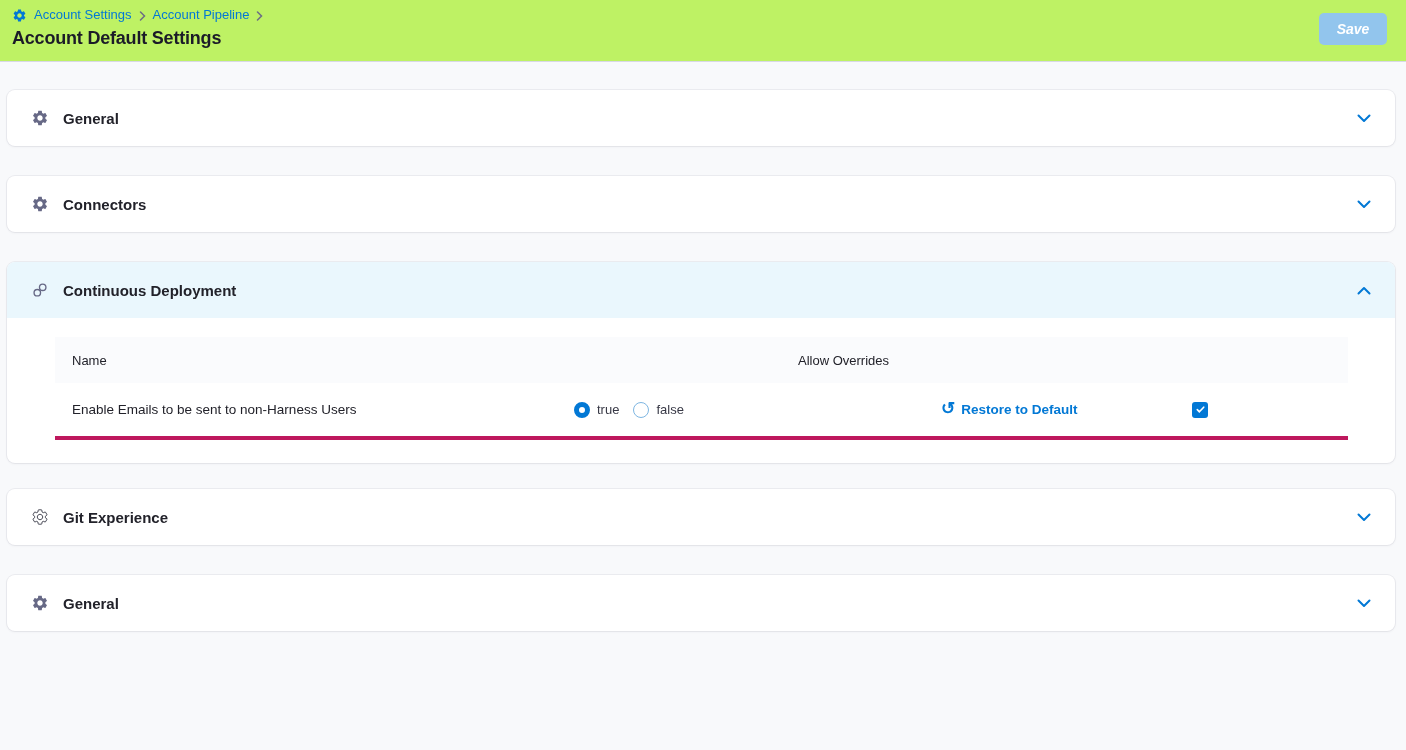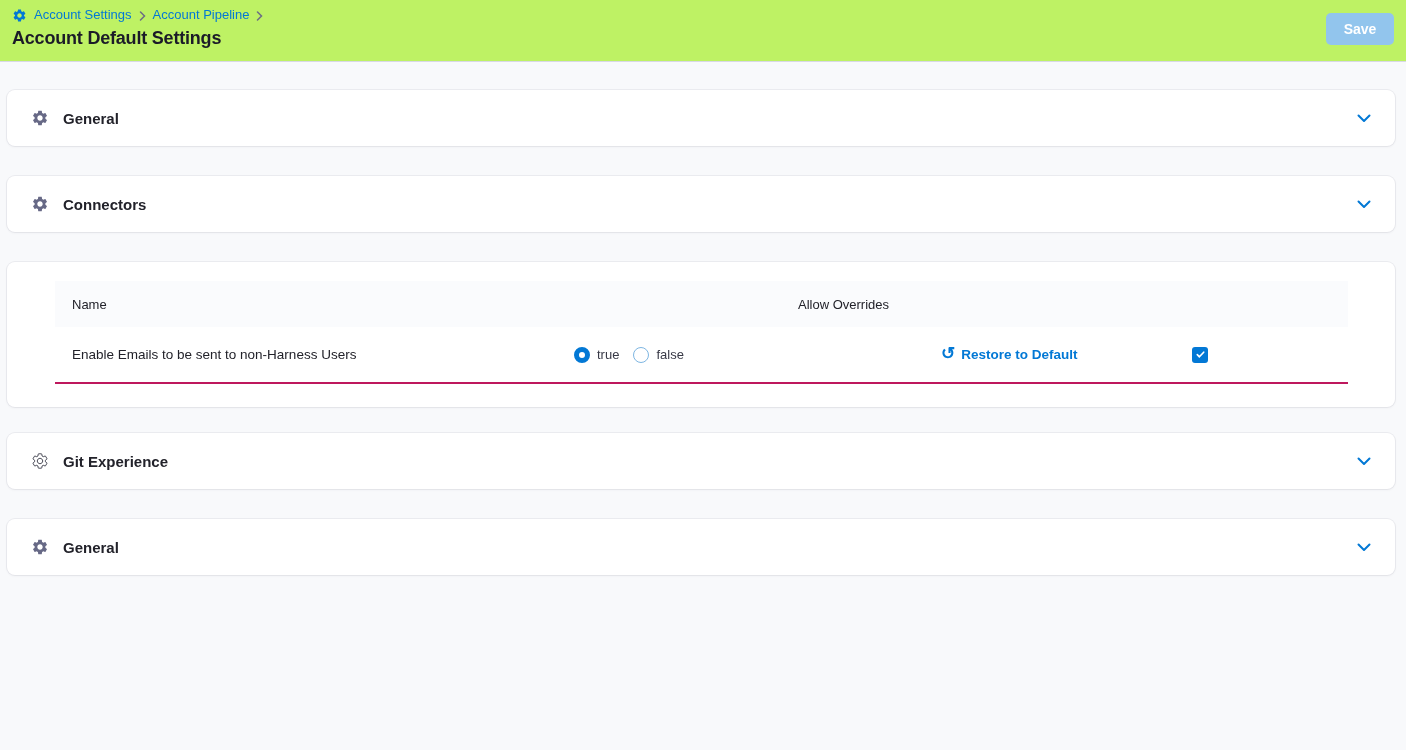--- a/index.html
+++ b/index.html
@@ -25,27 +25,27 @@
     color: #0278d5; font-size: 13px; font-weight: 500;
     text-decoration: none; cursor: pointer; line-height: 16px;
   }
   .crumb-sep { display: inline-flex; align-items: center; margin-top: 1px; }
   .page-title {
     margin-top: 5px;
     font-size: 18px; font-weight: 700; color: #1b1b28;
     letter-spacing: -0.2px;
   }
   .save-btn {
-    position: absolute; right: 12px; top: 13px;
+    position: absolute; right: 19px; top: 13px;
     min-width: 68px; height: 32px;
     background: #92c5ed; color: #ffffff;
     border: none; border-radius: 5px;
     font-family: "Liberation Sans", sans-serif;
     font-size: 14px; font-weight: 700;
-    padding: 0 16px; cursor: default;
+    padding: 0 16px; cursor: default; font-style: italic;
   }
 
   
   .content { padding: 28px 11px 0 7px; }
   .card {
     background: #ffffff;
     border-radius: 8px;
     box-shadow: 0 0 0 1px rgba(33,33,60,0.06), 0 1px 3px rgba(33,33,60,0.05);
     margin-bottom: 30px;
   }
@@ -70,21 +70,21 @@
   
   .t-header {
     display: flex; align-items: center;
     height: 46px;
     background: #fafbfd;
     font-size: 13px; color: #22222a;
   }
   .t-row {
     display: flex; align-items: center;
     height: 57px;
-    border-bottom: 2px solid #be185d;
+    border-bottom: 4px solid #be185d;
     font-size: 13.5px; color: #22222a;
   }
   .col-name  { width: 492px; padding-left: 17px; }
   .col-value { width: 394px; display: flex; align-items: center; }
   .col-restore { width: 251px; display: flex; align-items: center; }
   .col-overrides { flex: 1; display: flex; align-items: center; }
 
   
   .radio-group { display: flex; align-items: center; gap: 14px; margin-left: 27px; }
   .radio-opt { display: flex; align-items: center; gap: 7px; cursor: pointer; }
@@ -167,20 +167,34 @@
       <span class="sec-label">Connectors</span>
       <span class="chevron">
         <svg width="14" height="9" viewBox="0 0 14 9">
             <path d="M1.5 1.5 L7 7 L12.5 1.5" fill="none" stroke="#0278d5" stroke-width="2" stroke-linecap="round" stroke-linejoin="round"></path>
           </svg>
       </span>
     </div>
   </div>
 
   <div class="card cd">
+    <div class="sec-header expanded">
+      <span class="sec-icon">
+        <svg width="18" height="18" viewBox="0 0 20 20">
+            <circle cx="7" cy="13" r="3.6" fill="none" stroke="#676986" stroke-width="1.5"></circle>
+            <circle cx="13" cy="7" r="3.6" fill="none" stroke="#676986" stroke-width="1.5"></circle>
+          </svg>
+      </span>
+      <span class="sec-label">Continuous Deployment</span>
+      <span class="chevron">
+        <svg width="14" height="9" viewBox="0 0 14 9">
+            <path d="M1.5 7.5 L7 2 L12.5 7.5" fill="none" stroke="#0278d5" stroke-width="2" stroke-linecap="round" stroke-linejoin="round"></path>
+          </svg>
+      </span>
+    </div>
     <div class="cd-body">
       <div class="t-header">
         <div class="col-name">Name</div>
         <div class="col-restore"></div>
         <div class="col-overrides">Allow Overrides</div>
       </div>
       <div class="t-row">
         <div class="col-name">Enable Emails to be sent to non-Harness Users</div>
         <div class="col-value">
           <div class="radio-group">

